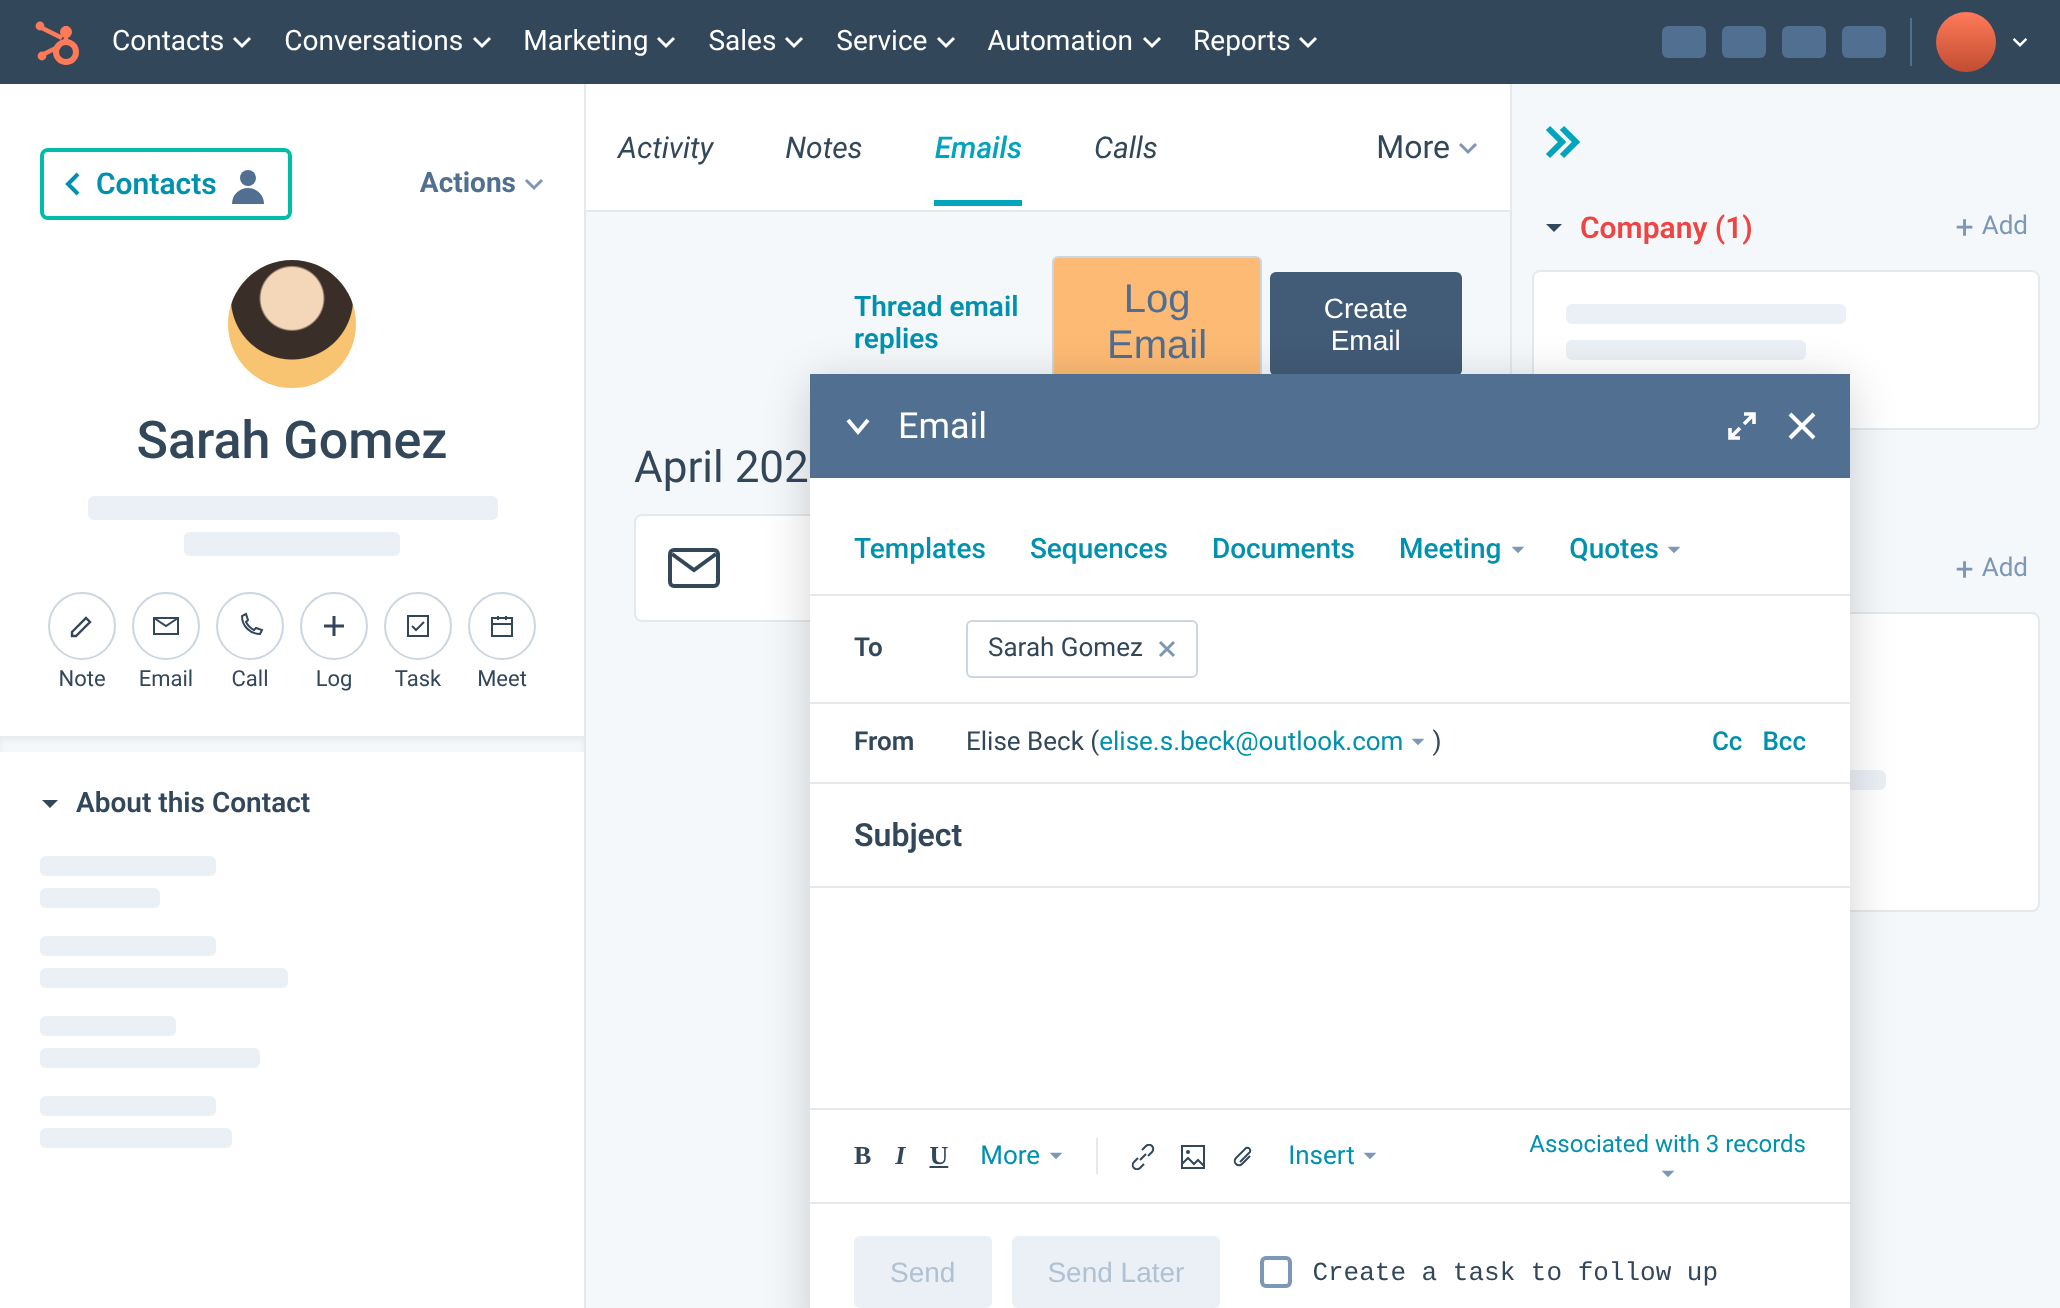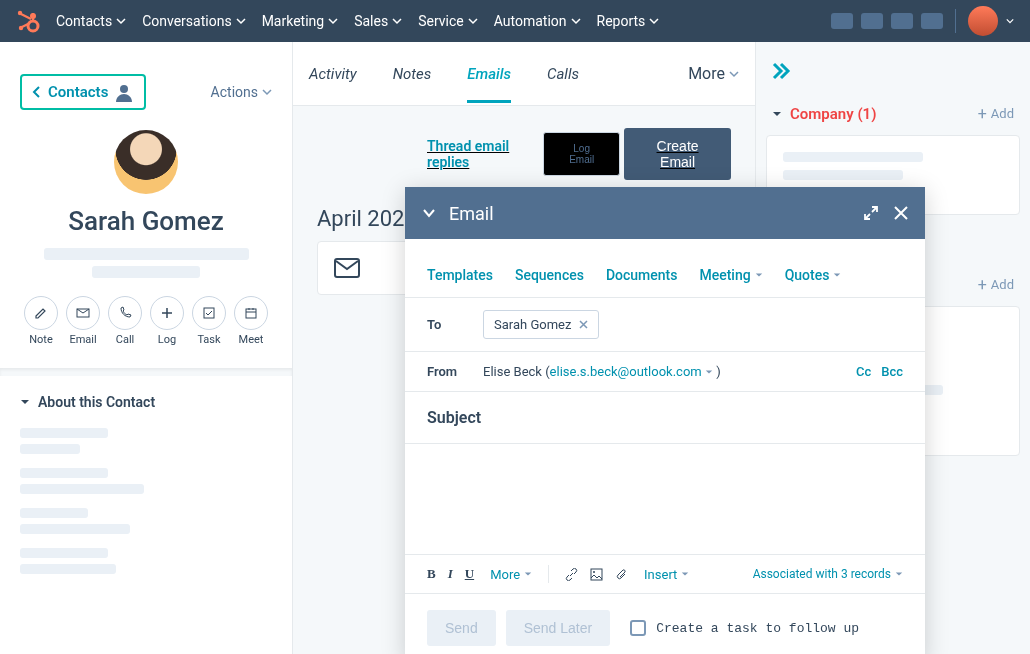--- a/index.html
+++ b/index.html
@@ -19,41 +19,41 @@
 
 .main { display: flex; height: calc(100% - 42px); }
 .left-col { width: 293px; border-right: 1px solid #e5e9ec; padding-top: 32px; overflow: hidden; }
 .center-col { flex: 1; background: #f5f8fa; padding: 0; position: relative; }
 .right-col { width: 275px; border-left: 1px solid #e5e9ec; background: #f5f8fa; padding-top: 20px; padding-left: 10px; padding-right: 10px; }
 
 
 .back-row { display: flex; align-items: center; justify-content: space-between; padding: 0 20px; margin-bottom: 20px; }
 .back-pill { display: flex; align-items: center; gap: 6px; border: 2px solid #00bda5; border-radius: 4px; padding: 6px 10px; color: #0091ae; font-weight: 600; font-size: 15px; }
 .back-pill svg.chev { width: 10px; height: 14px; }
-.actions-link { color: #516f90; font-size: 14px; display: flex; align-items: center; gap: 4px; }
+.actions-link { color: #516f90; font-size: 14px; display: flex; align-items: center; gap: 4px; font-weight: bold; }
 .contact-avatar { width: 64px; height: 64px; border-radius: 50%; background: #f8c471; margin: 0 auto 12px; display: block; background: radial-gradient(circle at 50% 30%, #f4d7b8 28%, #3a2e28 30% 55%, #f8c471 56%); }
 .contact-name { text-align: center; font-size: 26px; font-weight: 500; color: #33475b; margin-bottom: 12px; }
 .ghost-block { background: #eaf0f6; border-radius: 3px; margin: 6px auto; }
 .action-row { display: flex; justify-content: center; gap: 8px; margin-top: 18px; }
 .action-btn { display: flex; flex-direction: column; align-items: center; gap: 3px; }
 .action-circle { width: 34px; height: 34px; border: 1px solid #cbd6e2; border-radius: 50%; display: flex; align-items: center; justify-content: center; color: #33475b; }
 .action-label { font-size: 11px; color: #33475b; }
 .section-divider { height: 8px; background: #f5f8fa; margin-top: 22px; box-shadow: inset 0 2px 3px rgba(0,0,0,0.06); }
 .about-section { padding: 18px 20px; }
 .about-header { display: flex; align-items: center; gap: 8px; font-size: 14px; font-weight: 600; color: #33475b; margin-bottom: 18px; }
 
 
 .tabs { display: flex; align-items: center; background: #fff; border-bottom: 1px solid #e5e9ec; padding: 0 16px; height: 64px; justify-content: space-between; }
 .tabs-inner { display: flex; gap: 36px; height: 100%; align-items: center; font-style: italic; }
 .tab { font-size: 15px; color: #33475b; padding: 20px 0; cursor: pointer; }
 .tab.active { color: #00a4bd; border-bottom: 3px solid #00a4bd; font-weight: 500; padding-bottom: 17px;}
 .tab-more { color: #33475b; display: flex; align-items: center; gap: 4px; }
-.email-actions-row { display: flex; align-items: center; justify-content: flex-end; padding: 22px 24px 0; gap: 4px; text-decoration: underline; }
+.email-actions-row { display: flex; align-items: center; justify-content: flex-end; padding: 22px 24px 0; gap: 4px; }
 .thread-label { color: #0091ae; font-weight: 600; font-size: 14px; margin-right: auto; margin-left: 110px;}
-.btn-outline { border: 1px solid #cbd6e2; background: #000000; color: #506e91; padding: 10px 18px; border-radius: 3px; font-size: 10px; }
+.btn-outline { border: 1px solid #cbd6e2; background: #fdba74; color: #506e91; padding: 10px 18px; border-radius: 3px; font-size: 20px; }
 .btn-primary { background: #425b76; color: #fff; padding: 10px 18px; border-radius: 3px; font-size: 14px; border: none; }
 .date-heading { font-size: 22px; color: #33475b; padding: 26px 24px 10px; }
 .email-card { background: #fff; border: 1px solid #e5e9ec; border-radius: 4px; margin: 0 24px; padding: 16px; display: flex; gap: 12px; }
 .email-icon { width: 26px; height: 20px; }
 
 
 .collapse-arrows { margin-bottom: 20px; margin-left: 6px;}
 .company-header { display: flex; align-items: center; justify-content: space-between; padding: 0 6px 12px; }
 .company-title { display: flex; align-items: center; gap: 8px; font-size: 15px; font-weight: 600; color: #ef4444; }
 .add-link { color: #7c98b6; font-size: 13px; display: flex; align-items: center; gap: 4px; }
@@ -72,21 +72,21 @@
 .recipient-chip { border: 1px solid #cbd6e2; padding: 6px 10px; border-radius: 3px; display: flex; align-items: center; gap: 8px; font-size: 13px; color: #33475b; }
 .cc-bcc { margin-left: auto; display: flex; gap: 10px; color: #0091ae; font-weight: 500; font-size: 13px;}
 .from-text { color: #33475b; font-size: 13px; }
 .from-text .email-link { color: #0091ae; }
 .subject-row { padding: 16px 22px; border-bottom: 1px solid #e5e9ec; }
 .email-body { height: 110px; }
 .format-bar { display: flex; align-items: center; padding: 10px 22px; border-top: 1px solid #e5e9ec; border-bottom: 1px solid #e5e9ec; gap: 12px; font-size: 13px; }
 .format-icon { font-weight: 700; color: #33475b; cursor: pointer; font-family: serif;}
 .format-more { color: #0091ae; display: flex; align-items: center; gap: 4px; margin-left: 4px;}
 .format-divider { width: 1px; height: 18px; background: #e5e9ec; margin: 0 4px; }
-.assoc { margin-left: auto; color: #0091ae; font-size: 12px; display: flex; align-items: center; gap: 4px;}
+.assoc { margin-left: auto; color: #0091ae; font-size: 12px; display: flex; align-items: center; gap: 4px; flex-direction: column;}
 .send-bar { display: flex; align-items: center; padding: 16px 22px; gap: 10px; }
 .btn-disabled { background: #eaf0f6; color: #b0c1d4; padding: 10px 18px; border-radius: 3px; border: none; font-size: 14px;}
 .checkbox { width: 16px; height: 16px; border: 2px solid #7c98b6; border-radius: 3px; margin-left: 10px;}
 .task-label { font-size: 13px; color: #33475b; font-family: Liberation Mono, monospace; }
 
 svg { flex-shrink: 0; }
 </style>
 </head>
 <body>
 

